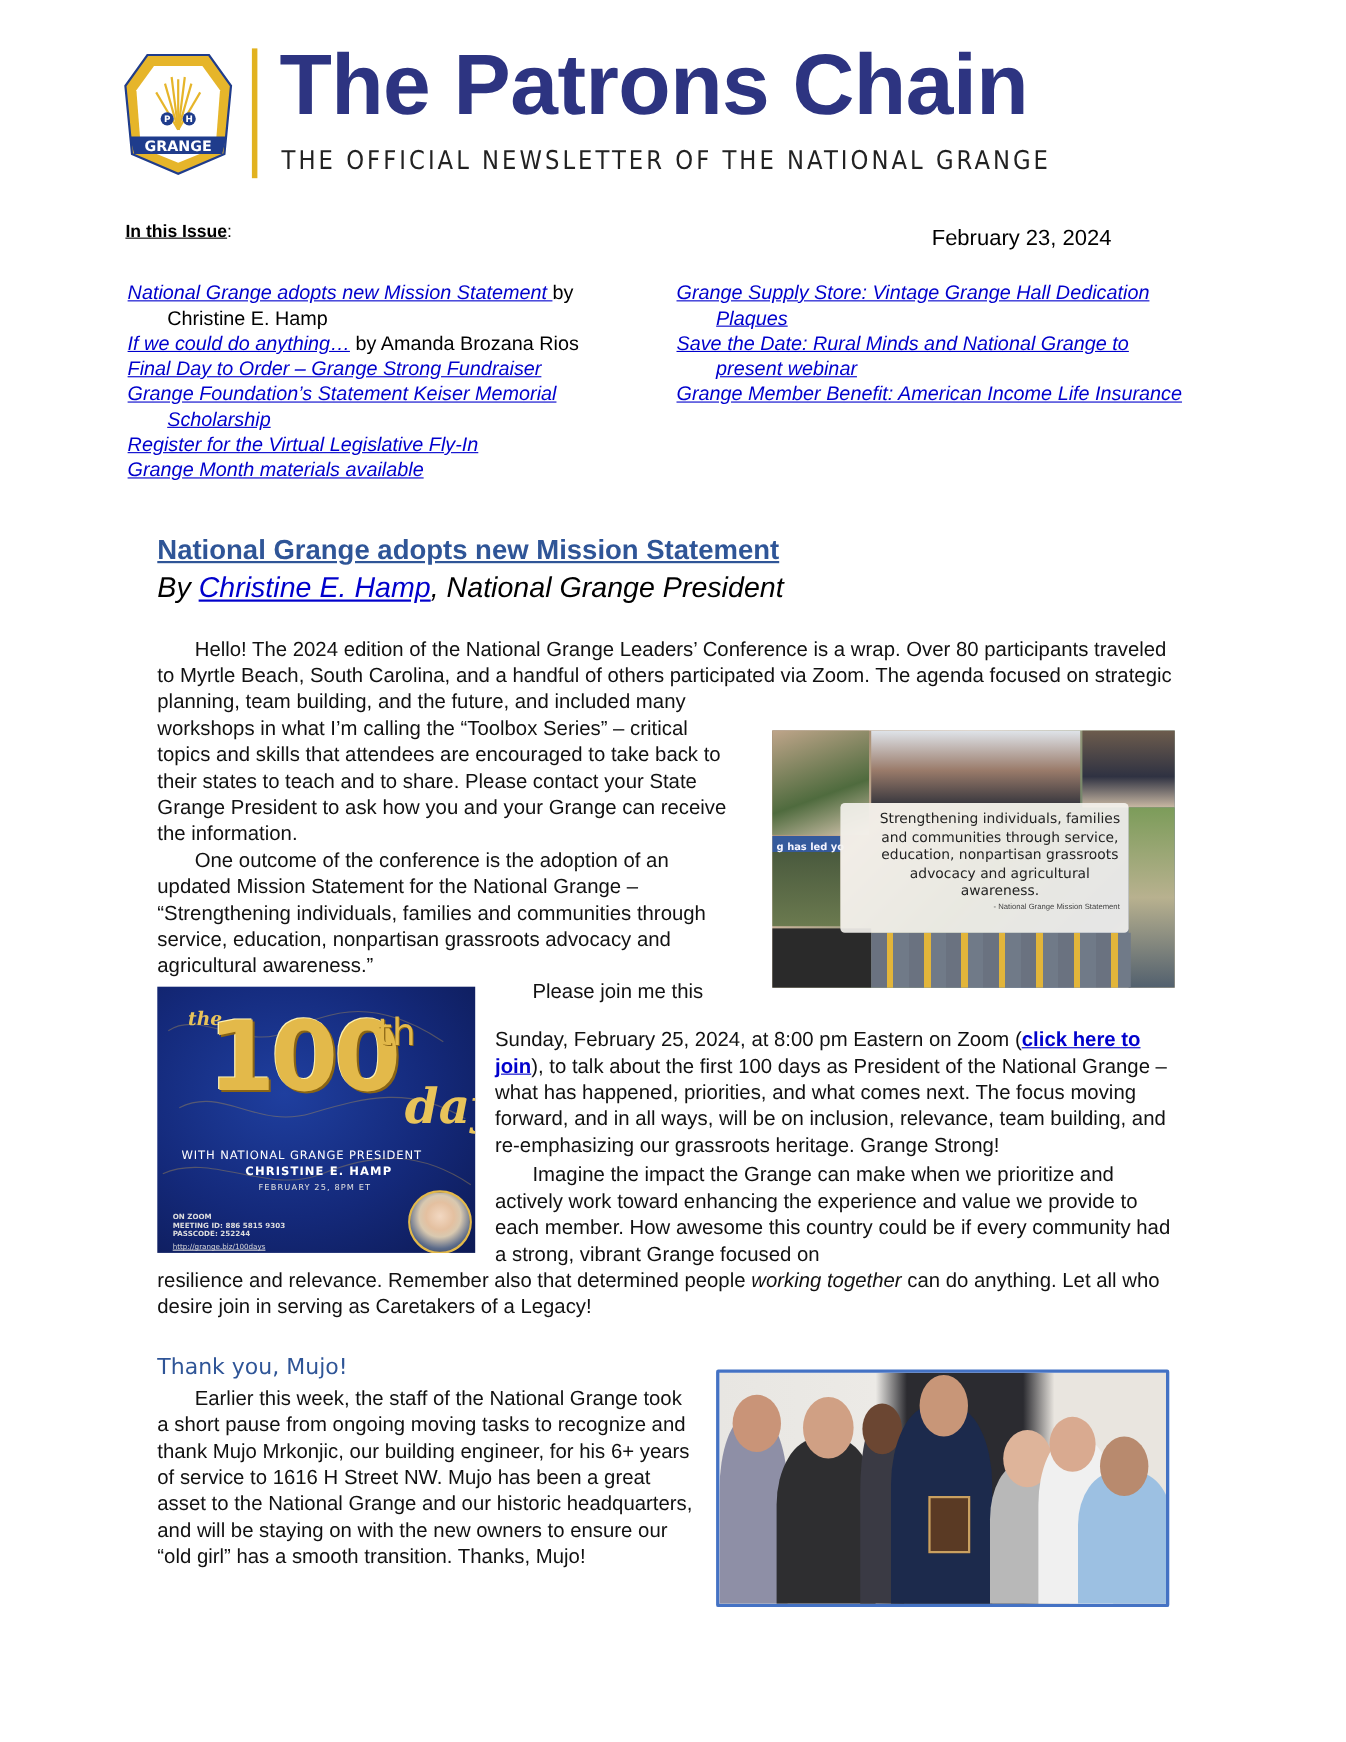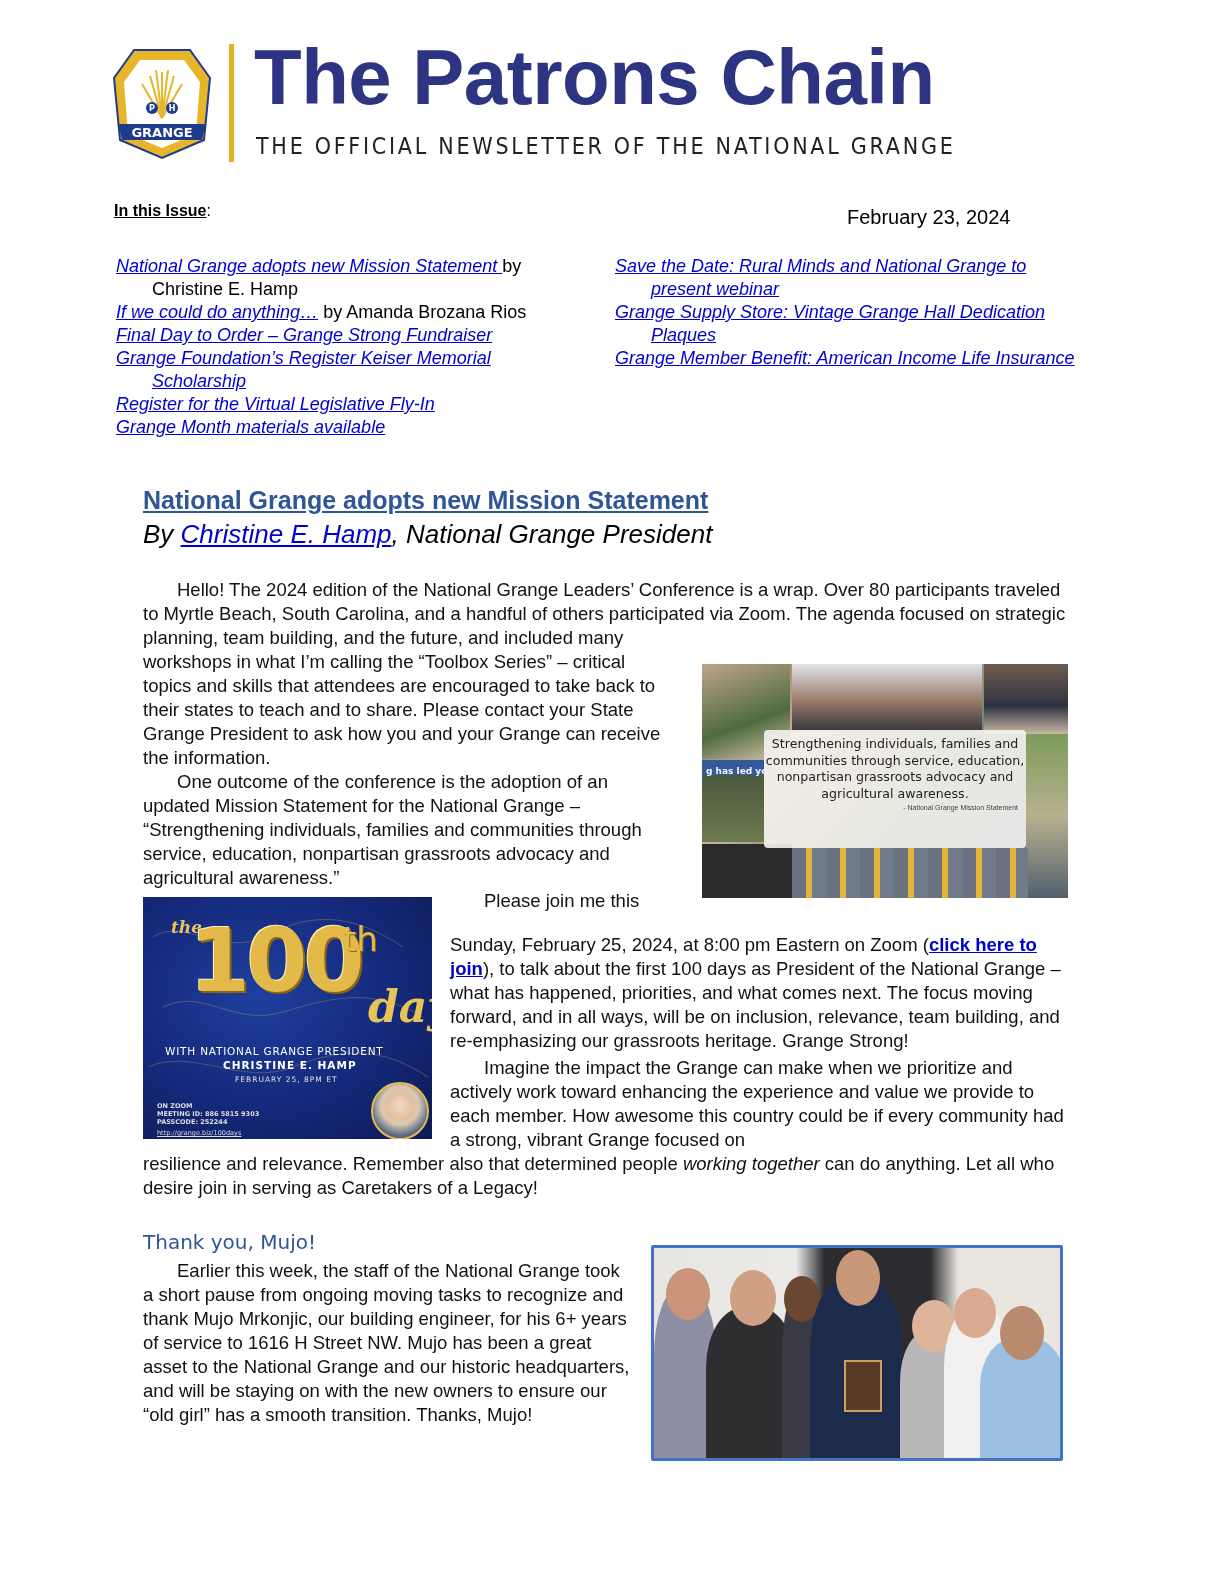--- a/index.html
+++ b/index.html
@@ -32,21 +32,21 @@
   .byline a { color: #0000cc; text-decoration: underline; cursor: pointer; }
 
   .body-text { font-size: 18.5px; line-height: 24px; color: #111; }
   .p-full { position: absolute; left: 143px; width: 930px; }
   .ind { display: inline-block; width: 34px; }
 
   .img-mission { position: absolute; left: 702px; top: 664px; width: 366px; height: 234px; overflow: hidden;
     background: linear-gradient(135deg,#8a6f52 0%,#c9b39b 30%,#7a8a6a 55%,#5a6f8f 80%,#c7b48a 100%); }
   .cell { position: absolute; }
   .mission-box { position: absolute; left: 62px; top: 66px; width: 262px; height: 118px; background: rgba(245,243,238,0.9); border-radius: 4px; text-align: center; padding-top: 6px; }
-  .mission-text { font-family: "DejaVu Sans", sans-serif; font-size: 12.6px; line-height: 16.5px; color: #222; }
+  .mission-text { font-family: "DejaVu Sans", sans-serif; font-size: 12.6px; line-height: 16.5px; color: #222; padding-left: 28px; }
   .mission-caption { font-size: 7px; color: #444; text-align: right; padding-right: 8px; margin-top: 2px; }
 
   .img-100 { position: absolute; left: 143px; top: 897px; width: 289px; height: 242px; overflow: hidden;
     background: radial-gradient(ellipse at 40% 40%, #1f3f9f 0%, #14297a 55%, #0d1a55 100%); }
   .img-100 .the { position: absolute; left: 28px; top: 20px; font-family: "DejaVu Serif", serif; font-style: italic; font-weight: bold; color: #e8c35a; font-size: 17px; }
   .img-100 .num { position: absolute; left: 46px; top: 20px; font-family: "DejaVu Sans", sans-serif; font-weight: bold; font-size: 88px; line-height: 1; color: #e3b94a; letter-spacing: -4px; text-shadow: 2px 2px 0 #8a6514, -1px -1px 0 #fff2b0; }
   .img-100 .th { position: absolute; left: 200px; top: 22px; font-family: "DejaVu Sans", sans-serif; font-weight: normal; font-size: 34px; color: #e3b94a; text-shadow: 1px 1px 0 #8a6514; }
   .img-100 .day { position: absolute; left: 225px; top: 84px; font-family: "DejaVu Serif", serif; font-style: italic; font-weight: bold; font-size: 44px; color: #e8c35a; }
   .img-100 .line1 { position: absolute; left: 0; width: 100%; top: 148px; text-align: left; padding-left: 22px; color: #fff; font-size: 10.5px; letter-spacing: 0.8px; font-weight: normal; font-family: "DejaVu Sans", sans-serif; }
   .img-100 .line2 { position: absolute; left: 80px; top: 162px; color: #fff; font-size: 10.5px; letter-spacing: 1px; font-weight: bold; font-family: "DejaVu Sans", sans-serif; }
@@ -100,28 +100,28 @@
 
 <div class="issue-head">
   <span class="label">In this Issue</span><span class="colon">:</span>
 </div>
 <div class="date">February 23, 2024</div>
 
 <div class="toc toc-left">
   <span class="toc-item"><a class="toc-link">National Grange adopts new Mission Statement </a><span class="toc-by"> by Christine E. Hamp</span></span>
   <span class="toc-item"><a class="toc-link">If we could do anything…</a><span class="toc-by"> by Amanda Brozana Rios</span></span>
   <span class="toc-item"><a class="toc-link">Final Day to Order – Grange Strong Fundraiser</a></span>
-  <span class="toc-item"><a class="toc-link">Grange Foundation’s Register Keiser Memorial Scholarship</a></span>
+  <span class="toc-item"><a class="toc-link">Grange Foundation’s Statement Keiser Memorial Scholarship</a></span>
   <span class="toc-item"><a class="toc-link">Register for the Virtual Legislative Fly-In</a></span>
   <span class="toc-item"><a class="toc-link">Grange Month materials available</a></span>
 </div>
 
 <div class="toc toc-right">
+  <span class="toc-item"><a class="toc-link">Grange Supply Store: Vintage Grange Hall Dedication Plaques</a></span>
   <span class="toc-item"><a class="toc-link">Save the Date: Rural Minds and National Grange to present webinar</a></span>
-  <span class="toc-item"><a class="toc-link">Grange Supply Store: Vintage Grange Hall Dedication Plaques</a></span>
   <span class="toc-item"><a class="toc-link">Grange Member Benefit: American Income Life Insurance</a></span>
 </div>
 
 <div class="art-title">National Grange adopts new Mission Statement</div>
 <div class="byline">
   <span>By </span><a>Christine E. Hamp</a><span>, National Grange President</span>
 </div>
 
 <div class="p-full body-text" style="top:578px;">
   <span class="ind"></span><span>Hello! The 2024 edition of the National Grange Leaders’ Conference is a wrap. Over 80 participants traveled to Myrtle Beach, South Carolina, and a handful of others participated via Zoom. The agenda focused on strategic planning, team building, and the future, and included many</span>

